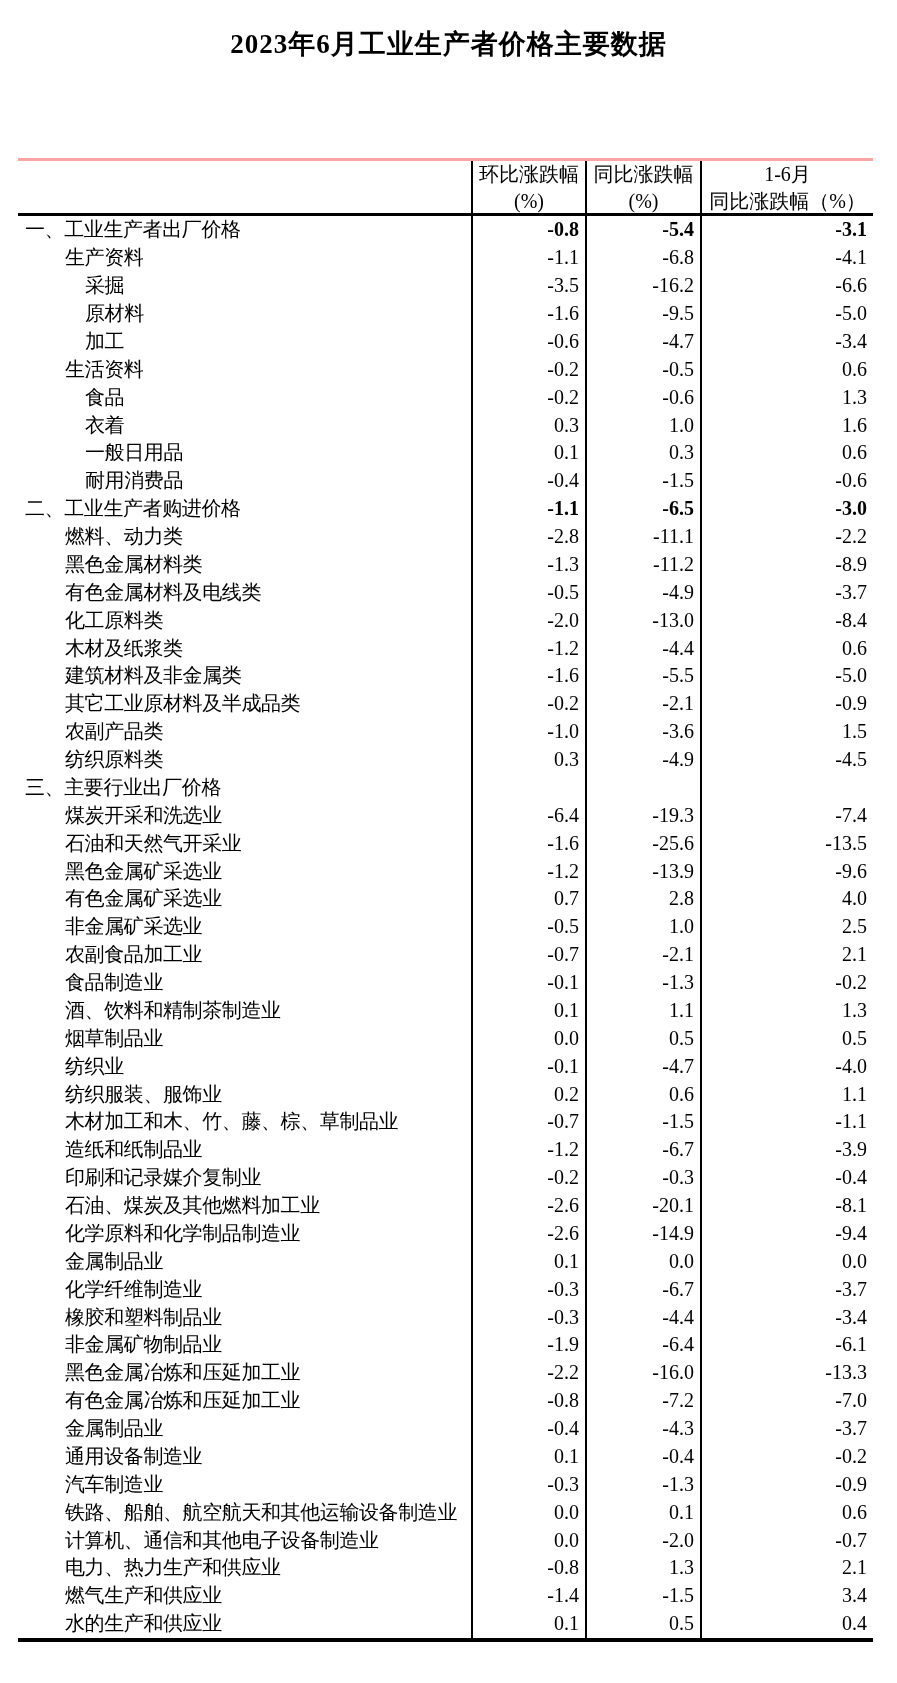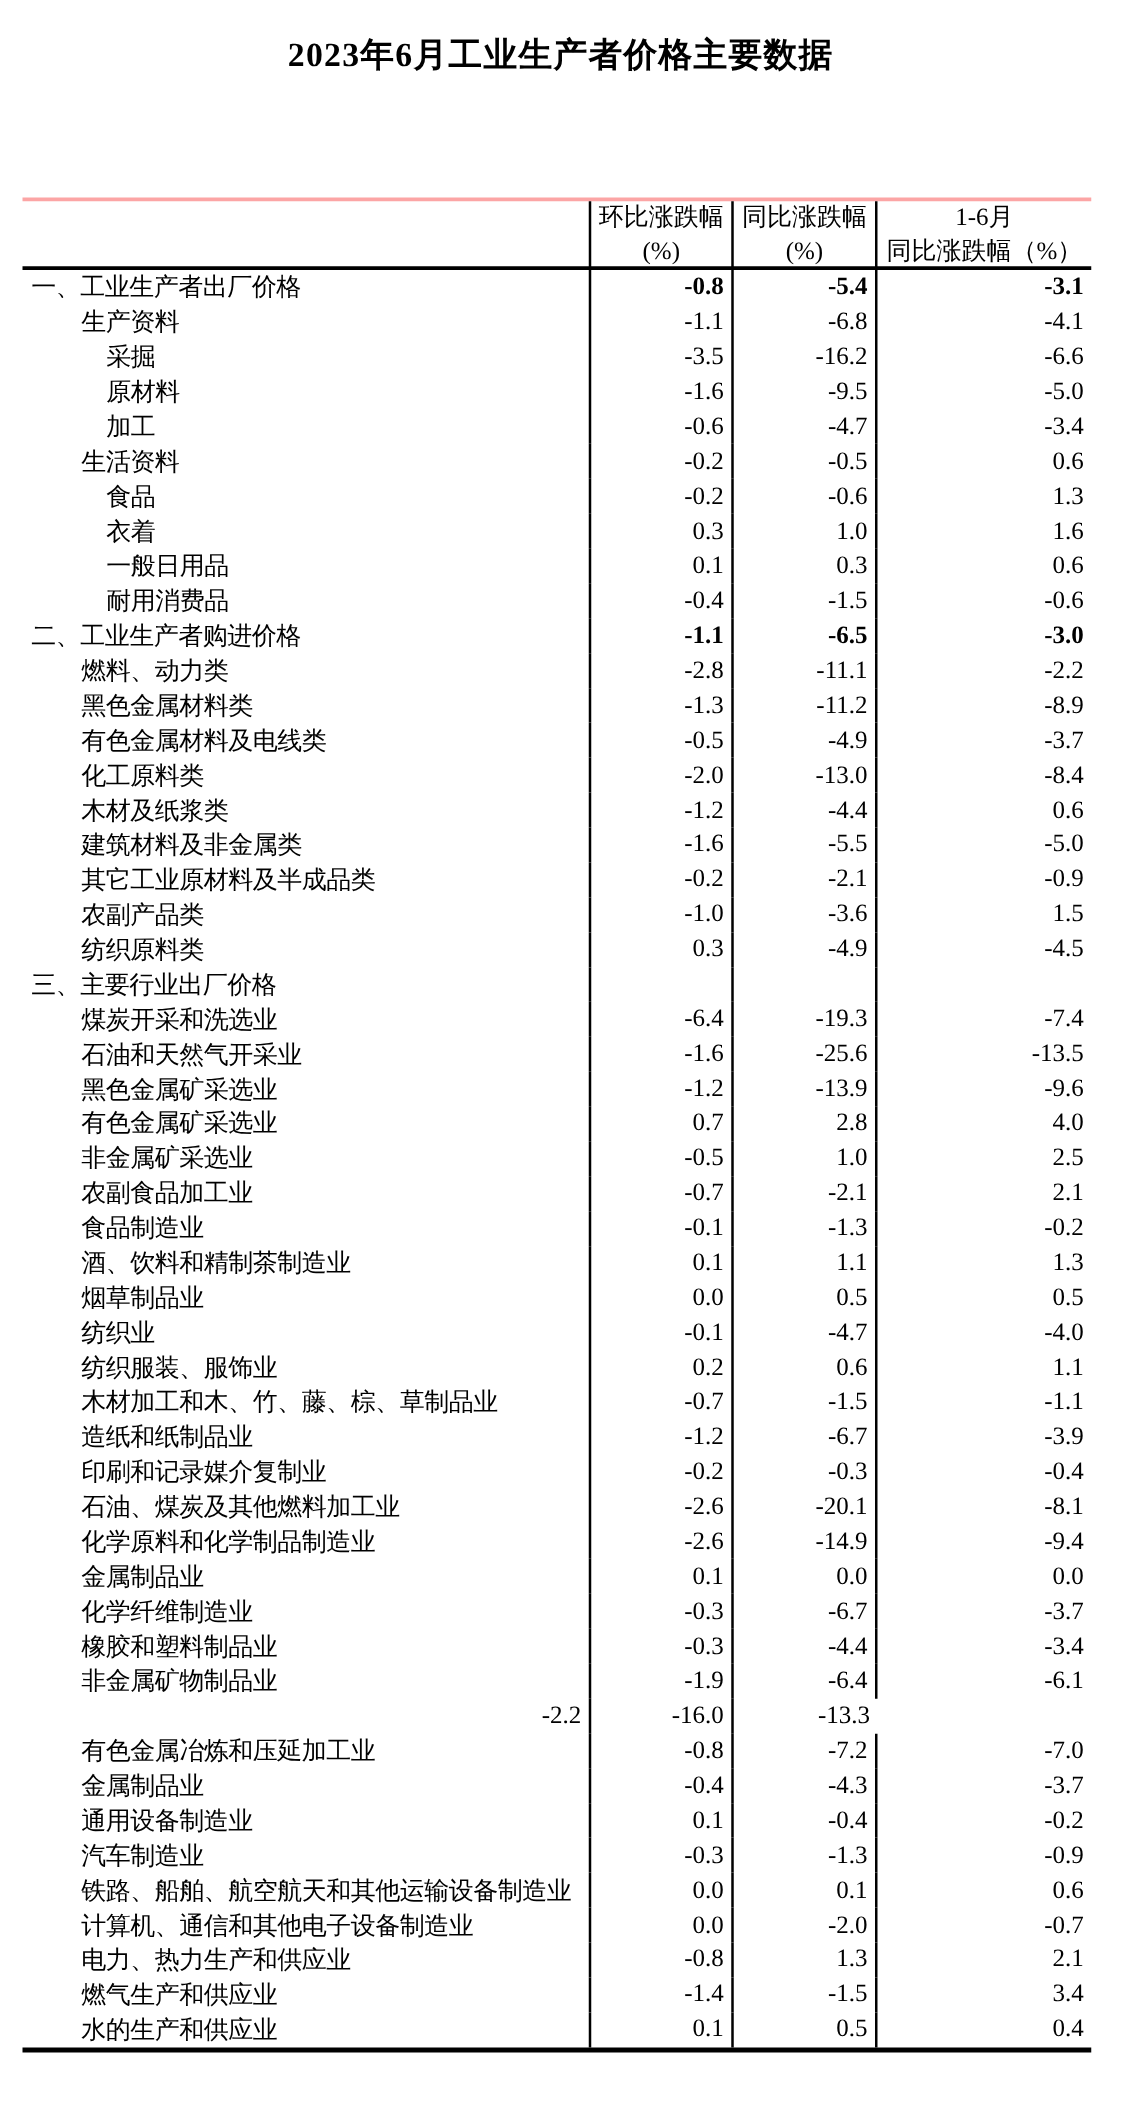--- a/index.html
+++ b/index.html
@@ -302,20 +302,21 @@
           <div class="c v bR">-4.4</div>
           <div class="c v">-3.4</div>
         </div>
         <div class="row">
           <div class="c bR lbl lv1">非金属矿物制品业</div>
           <div class="c v bR">-1.9</div>
           <div class="c v bR">-6.4</div>
           <div class="c v">-6.1</div>
         </div>
         <div class="row">
+          <div class="c bR lbl lv1">黑色金属冶炼和压延加工业</div>
           <div class="c v bR">-2.2</div>
           <div class="c v bR">-16.0</div>
           <div class="c v">-13.3</div>
         </div>
         <div class="row">
           <div class="c bR lbl lv1">有色金属冶炼和压延加工业</div>
           <div class="c v bR">-0.8</div>
           <div class="c v bR">-7.2</div>
           <div class="c v">-7.0</div>
         </div>

